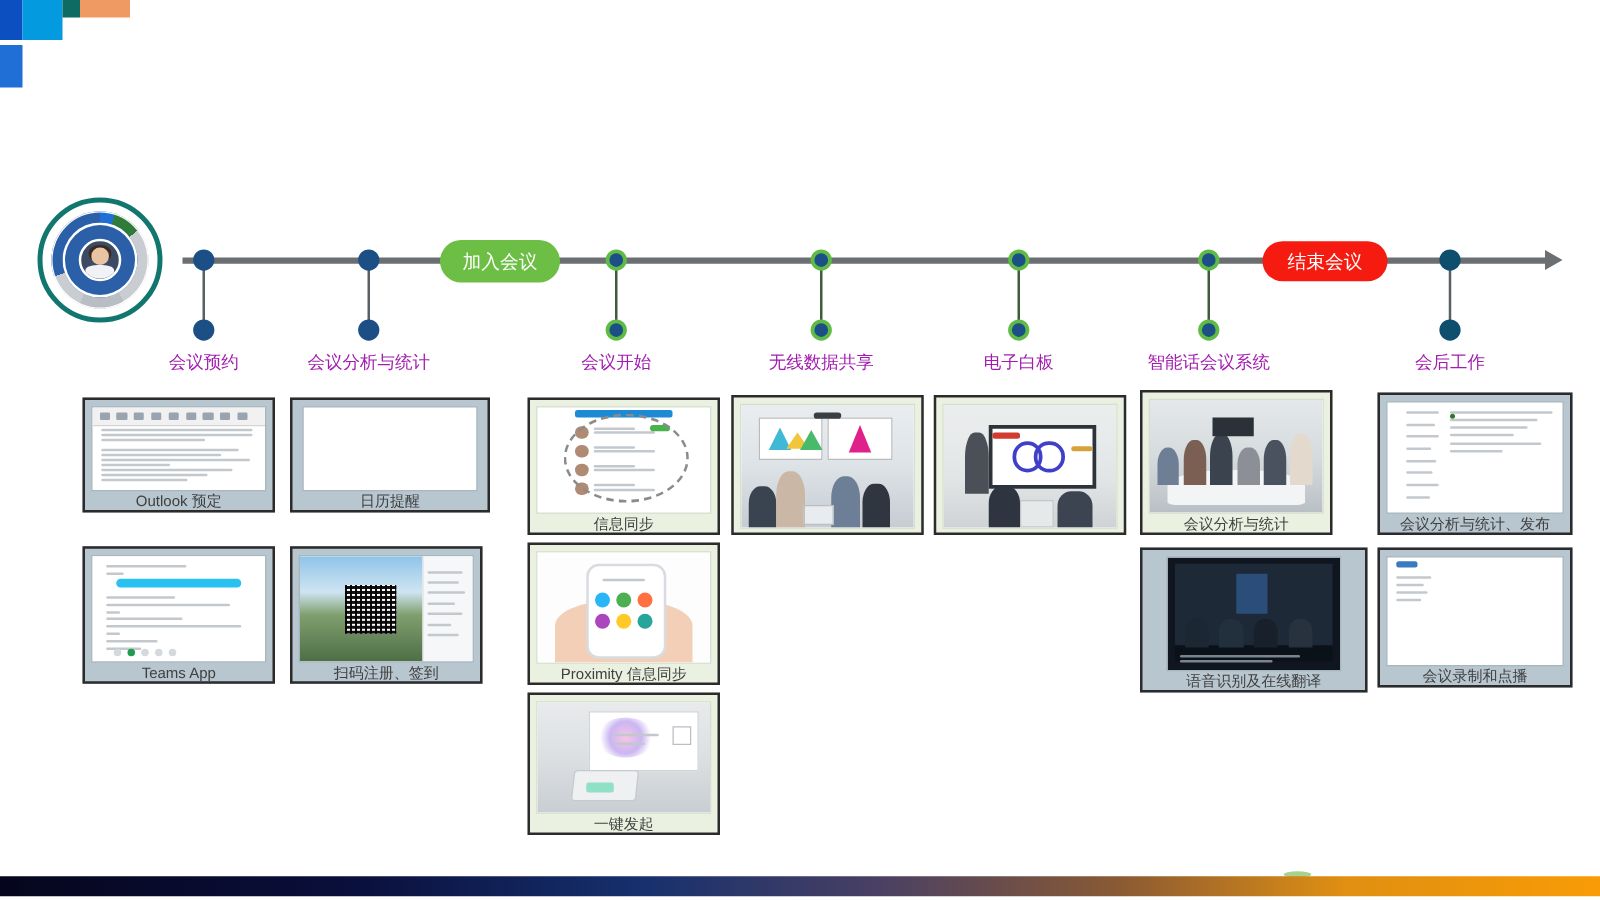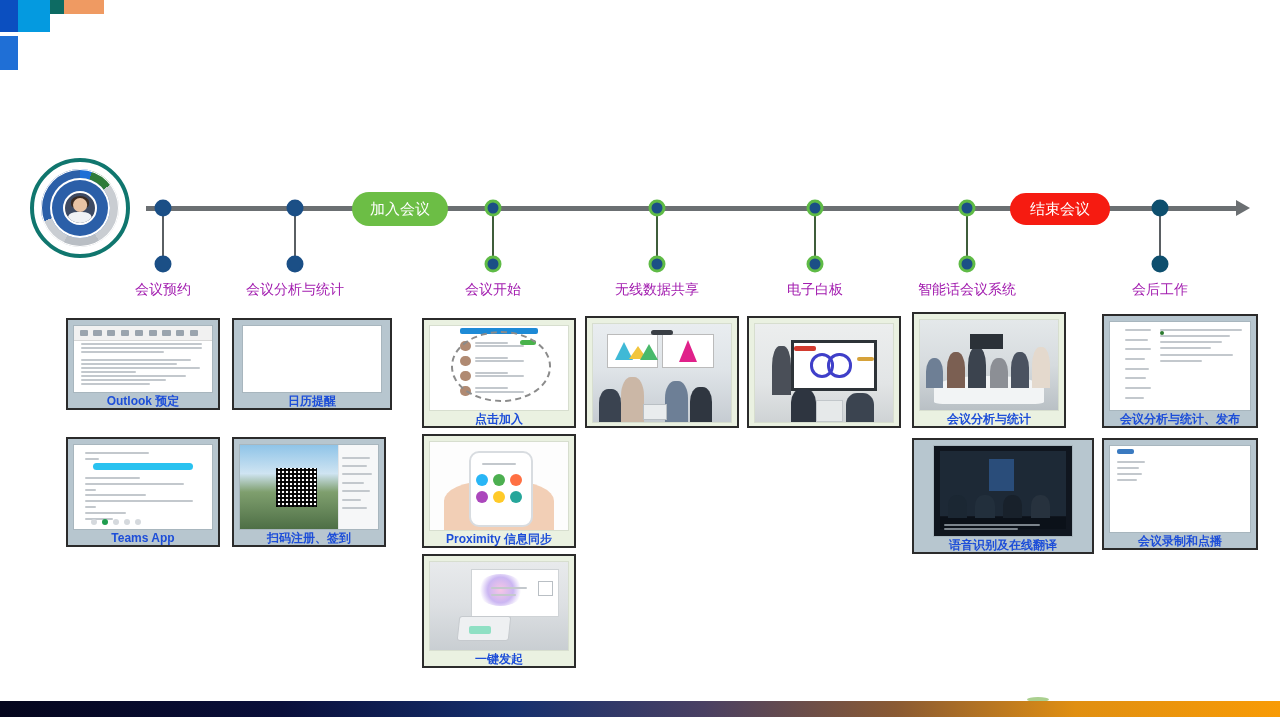--- a/index.html
+++ b/index.html
@@ -105,21 +105,21 @@
     position:absolute;border:2px solid #2b2b2b;box-sizing:border-box;
     display:flex;flex-direction:column;align-items:center;
   }
   .card.blue{background:#b7c6cf;}
   .card.green{background:#eaf1e1;}
   .card .shot{
     background:#ffffff;overflow:hidden;position:relative;
     box-shadow:0 0 0 1px rgba(0,0,0,.08);
   }
   .card .cap{
-    font-size:12px;font-weight:bold;color:#1d4ed8;
+    font-size:12px;font-weight:normal;color:#404040;
     line-height:1.1;white-space:nowrap;
   }
 
   
   .mk{position:absolute;inset:0;}
   .mk .bar{position:absolute;left:0;right:0;}
   .ln{position:absolute;background:#c3c8cd;height:2px;border-radius:1px;}
   .bx{position:absolute;}
 
   
@@ -389,21 +389,21 @@
               <i class="ln" style="left:18%;top:54%;width:62%"></i>
             </div>
             <div class="row" style="top:70%">
               <i class="av"></i>
               <i class="ln" style="left:18%;top:22%;width:42%"></i>
               <i class="ln" style="left:18%;top:54%;width:62%"></i>
             </div>
             <div class="dash"></div>
           </div>
         </div>
-        <div class="cap" style="margin-top: 3px;">点击加入</div>
+        <div class="cap" style="margin-top: 3px;">信息同步</div>
       </div>
       <div class="card green" style="left: 585px; top: 316px; width: 154px; height: 112px;">
         <div class="shot" style="width: 138px; height: 98px; margin-top: 6px;">
           <div class="mk photoA">
             <div class="scr"></div>
             <div class="scr2"></div>
             <div class="cam"></div>
             <i class="tri" style="left:16%;top:18%;border-bottom:18px solid #3fb9d6"></i>
             <i class="tri" style="left:26%;top:22%;border-bottom:13px solid #f2c53d"></i>
             <i class="tri" style="left:34%;top:20%;border-bottom:16px solid #49b96b"></i>

